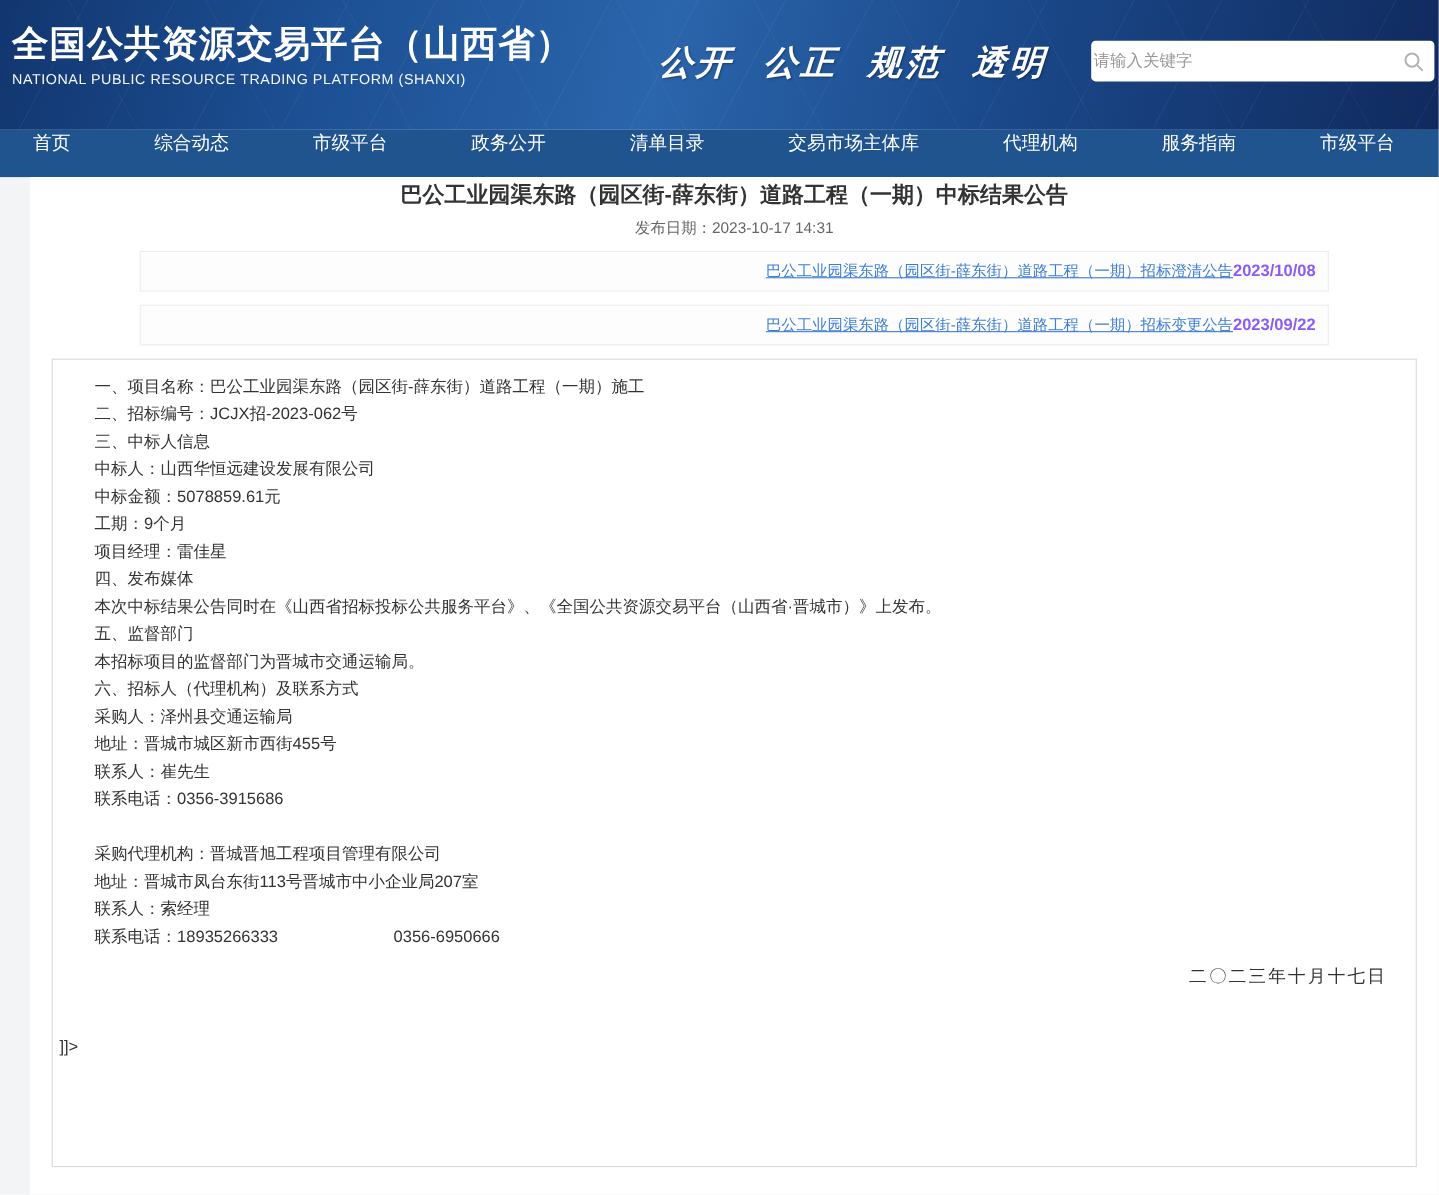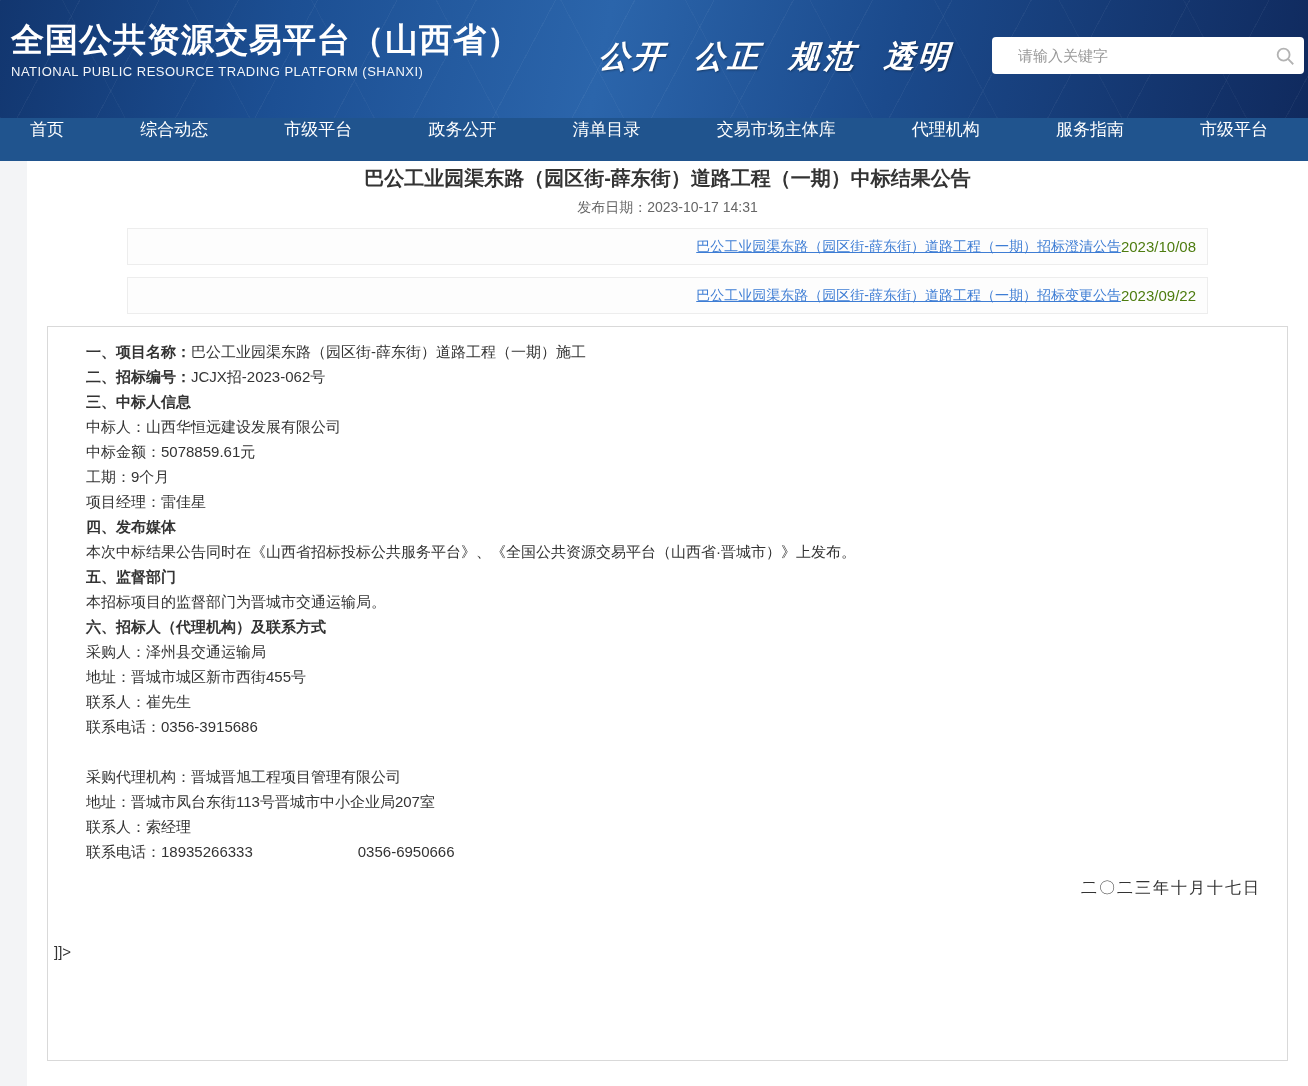--- a/index.html
+++ b/index.html
@@ -30,21 +30,21 @@
     display:flex; gap:27px;
     color:#fff; font-size:31px; font-weight:bold; font-style:italic;
     text-shadow:1px 1px 2px rgba(0,0,0,0.35);
     transform:skewX(-4deg);
     white-space:nowrap;
   }
   .slogan-word{ letter-spacing:3px; }
   .search{
     position:absolute; right:4px; top:37px;
     width:312px; height:37px; background:#fff; border-radius:4px;
-    display:flex; align-items:center; padding:0 8px 0 24px;
+    display:flex; align-items:center; padding:0 8px 0 0;
   }
   .search-input{
     flex:1; border:none; outline:none; font-size:15px; color:#333;
     font-family:"Liberation Sans", sans-serif; background:transparent;
   }
   .search-input::placeholder{ color:#999; }
   .search-icon{ width:22px; height:22px; display:inline-flex; cursor:pointer; }
   
   .nav{
     height:43px; background:#20548e;
@@ -63,33 +63,33 @@
   }
   .publish{ margin-top:9px; text-align:center; font-size:14px; color:#666; }
   .related{ margin:11px 100px 0; }
   .related-row{
     height:37px; margin-bottom:12px;
     background:#fdfdfd; border:1px solid #ededed;
     display:flex; align-items:center; justify-content:flex-end;
     padding:0 11px 0 10px; cursor:pointer;
   }
   .related-link{ font-size:14px; color:#3e7dd4; text-decoration:underline; cursor:pointer; }
-  .related-date{ font-size:15px; color:#4d7c0f; }
+  .related-date{ font-size:15px; color:#8b5cf6;font-weight:bold; }
   
   .content-box{
     margin:10px 20px 0; border:1px solid #d9d9d9;
     padding:5px 6px 14px; min-height:735px;
   }
   .intro{ margin:0; font-size:15px; color:#333; line-height:45px; text-align:justify; }
   .lines{ margin-top:7px; }
   .body-line{
     font-size:15px; color:#333; line-height:25px; min-height:25px;
     padding-left:32px; white-space:pre-wrap;
   }
-  .line-bold{ font-weight:bold; }
+  .line-bold{ font-weight:normal; }
   .sign-date{
     margin-top:14px; padding-right:20px; text-align:right;
     font-size:16px; color:#333; letter-spacing:2px;
   }
   .trailing{ margin-top:44px; font-size:15px; color:#333; }
 </style>
 </head>
 <body>
 
 <header class="site-header">

